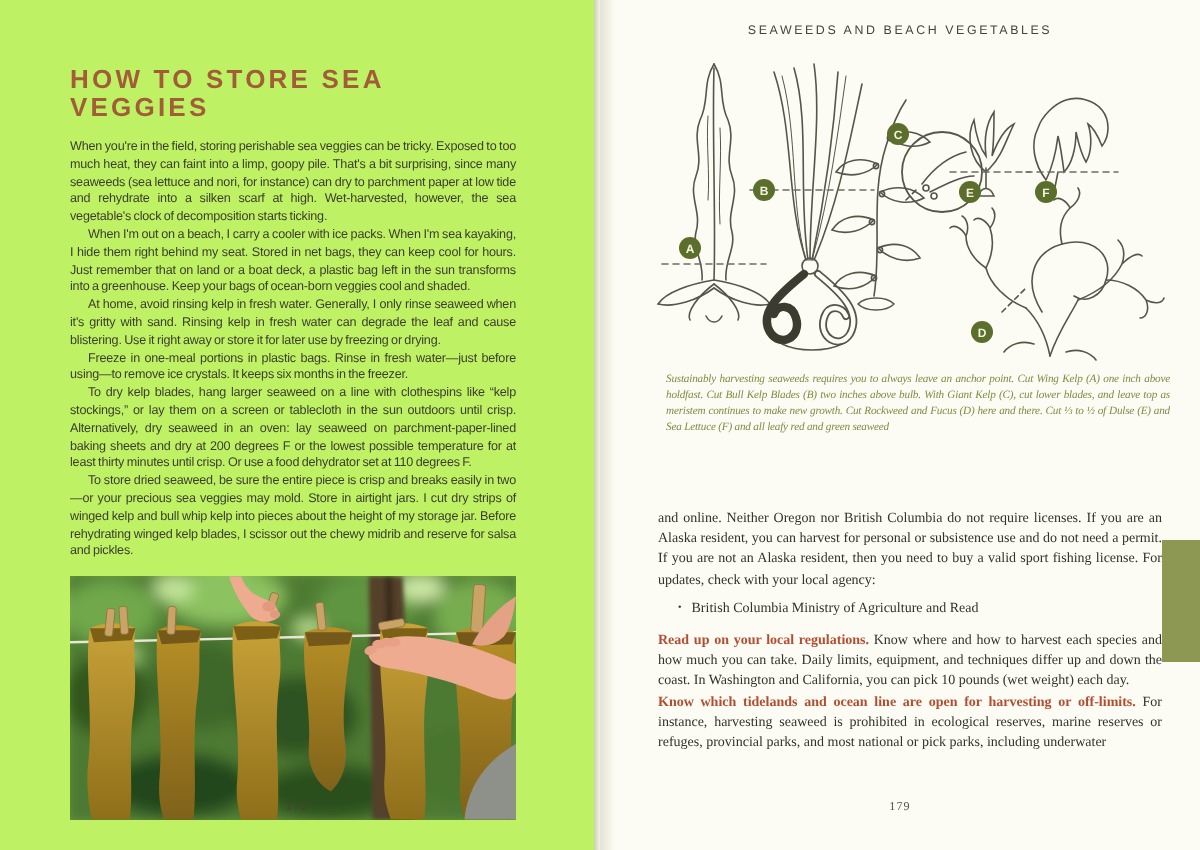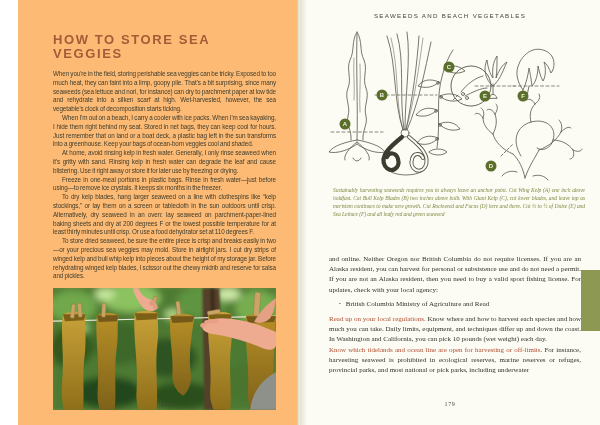--- a/index.html
+++ b/index.html
@@ -1,19 +1,19 @@
 <!DOCTYPE html>
 <html><head>
 <meta charset="utf-8">
 <style>
   html,body{margin:0;padding:0;width:600px;height:425px;overflow:hidden;background:#fff;}
   .spread{position:relative;width:600px;height:425px;font-family:"Liberation Sans",sans-serif;}
 
   
-  .page-left{position:absolute;left:0;top:0;width:297px;height:425px;background:#fdba74;margin-left:18px;}
+  .page-left{position:absolute;left:0;top:0;width:297px;height:425px;background:#bef264;}
   .gutter{position:absolute;left:297px;top:0;width:3px;height:425px;
           background:linear-gradient(to right,#c9cfae,#f2f2e6);}
   .lp-content{position:absolute;left:35px;top:0;width:223px;}
   .lp-title{margin-top:33px;font-size:13px;font-weight:bold;letter-spacing:1.6px;
             color:#a25c38;line-height:14px;}
   .lp-body{margin-top:9px;font-size:6.3px;line-height:8.8px;letter-spacing:-0.1px;
            word-spacing:-0.4px;color:#3e3d2d;text-align:justify;}
   .lp-body p{margin:0;}
   .lp-body p.indent{text-indent:9px;}
   .photo{margin-top:7px;width:223px;height:122px;overflow:hidden;}
@@ -31,21 +31,21 @@
            font-family:"Liberation Serif",serif;font-style:italic;font-size:5.6px;
            line-height:8px;letter-spacing:-0.1px;color:#7e8e44;text-align:justify;}
   .rp-body{position:absolute;left:29px;top:226px;width:252px;
            font-family:"Liberation Serif",serif;font-size:7px;line-height:10.2px;
            color:#33322a;text-align:justify;margin-top:28px;}
   .rp-body p{margin:0;}
   .agency-list{list-style:none;margin:5px 0 5px 10px;padding:0;text-align:left;}
   .agency-list li{margin:0;line-height:9.2px;}
   .agency-list li::before{content:"•";font-size:5px;margin-right:5px;position:relative;top:-1px;}
   .tip{margin-top:0;}
-  .tip .lead{font-weight:normal;color:#b14e30;}
+  .tip .lead{font-weight:bold;color:#b14e30;}
   .edge-tab{position:absolute;right:0;top:270px;width:19px;height:61px;background:#8d9853;}
   .pageno-r{position:absolute;top:401px;width:100%;text-align:center;font-size:6px;
             letter-spacing:0.6px;color:#514f42;font-family:"Liberation Serif",serif;}
 
   
   .figure text{font-family:"Liberation Sans",sans-serif;font-size:6px;font-weight:bold;
                fill:#f2f1e0;text-anchor:middle;}
 </style>
 </head>
 <body>

